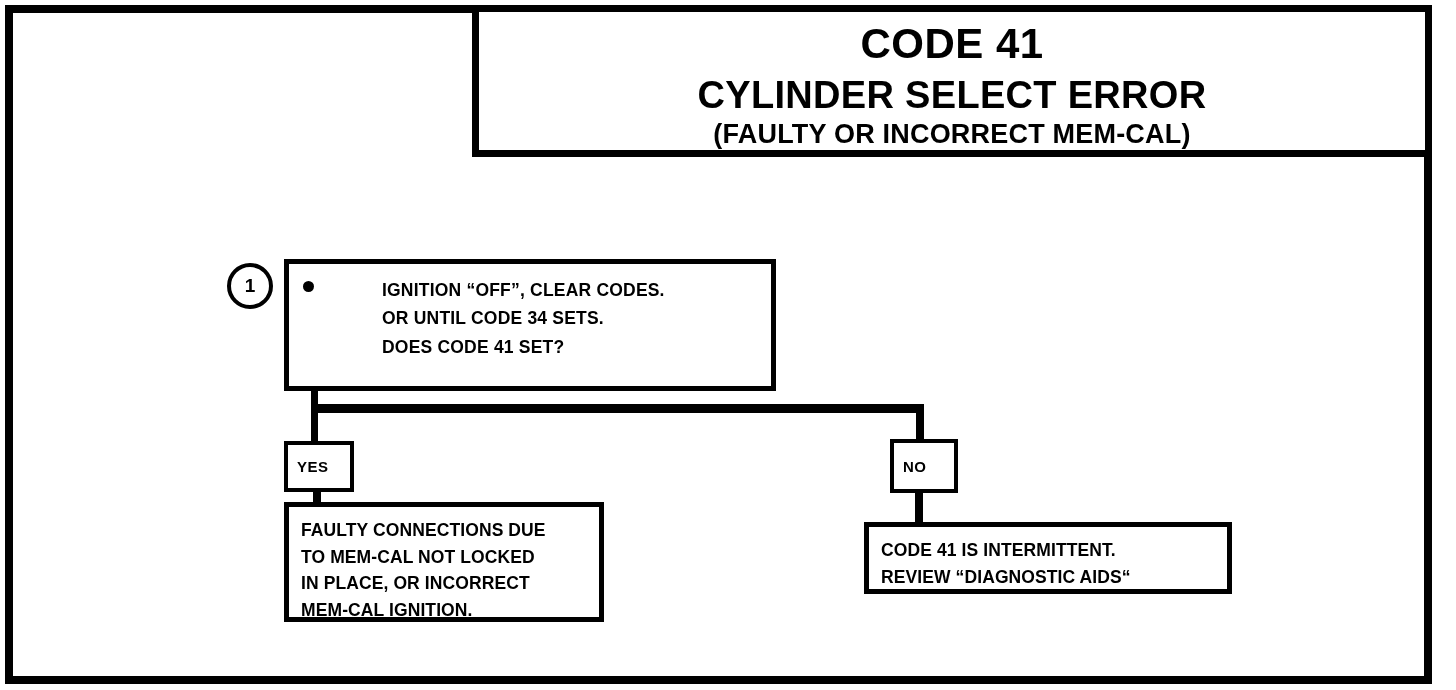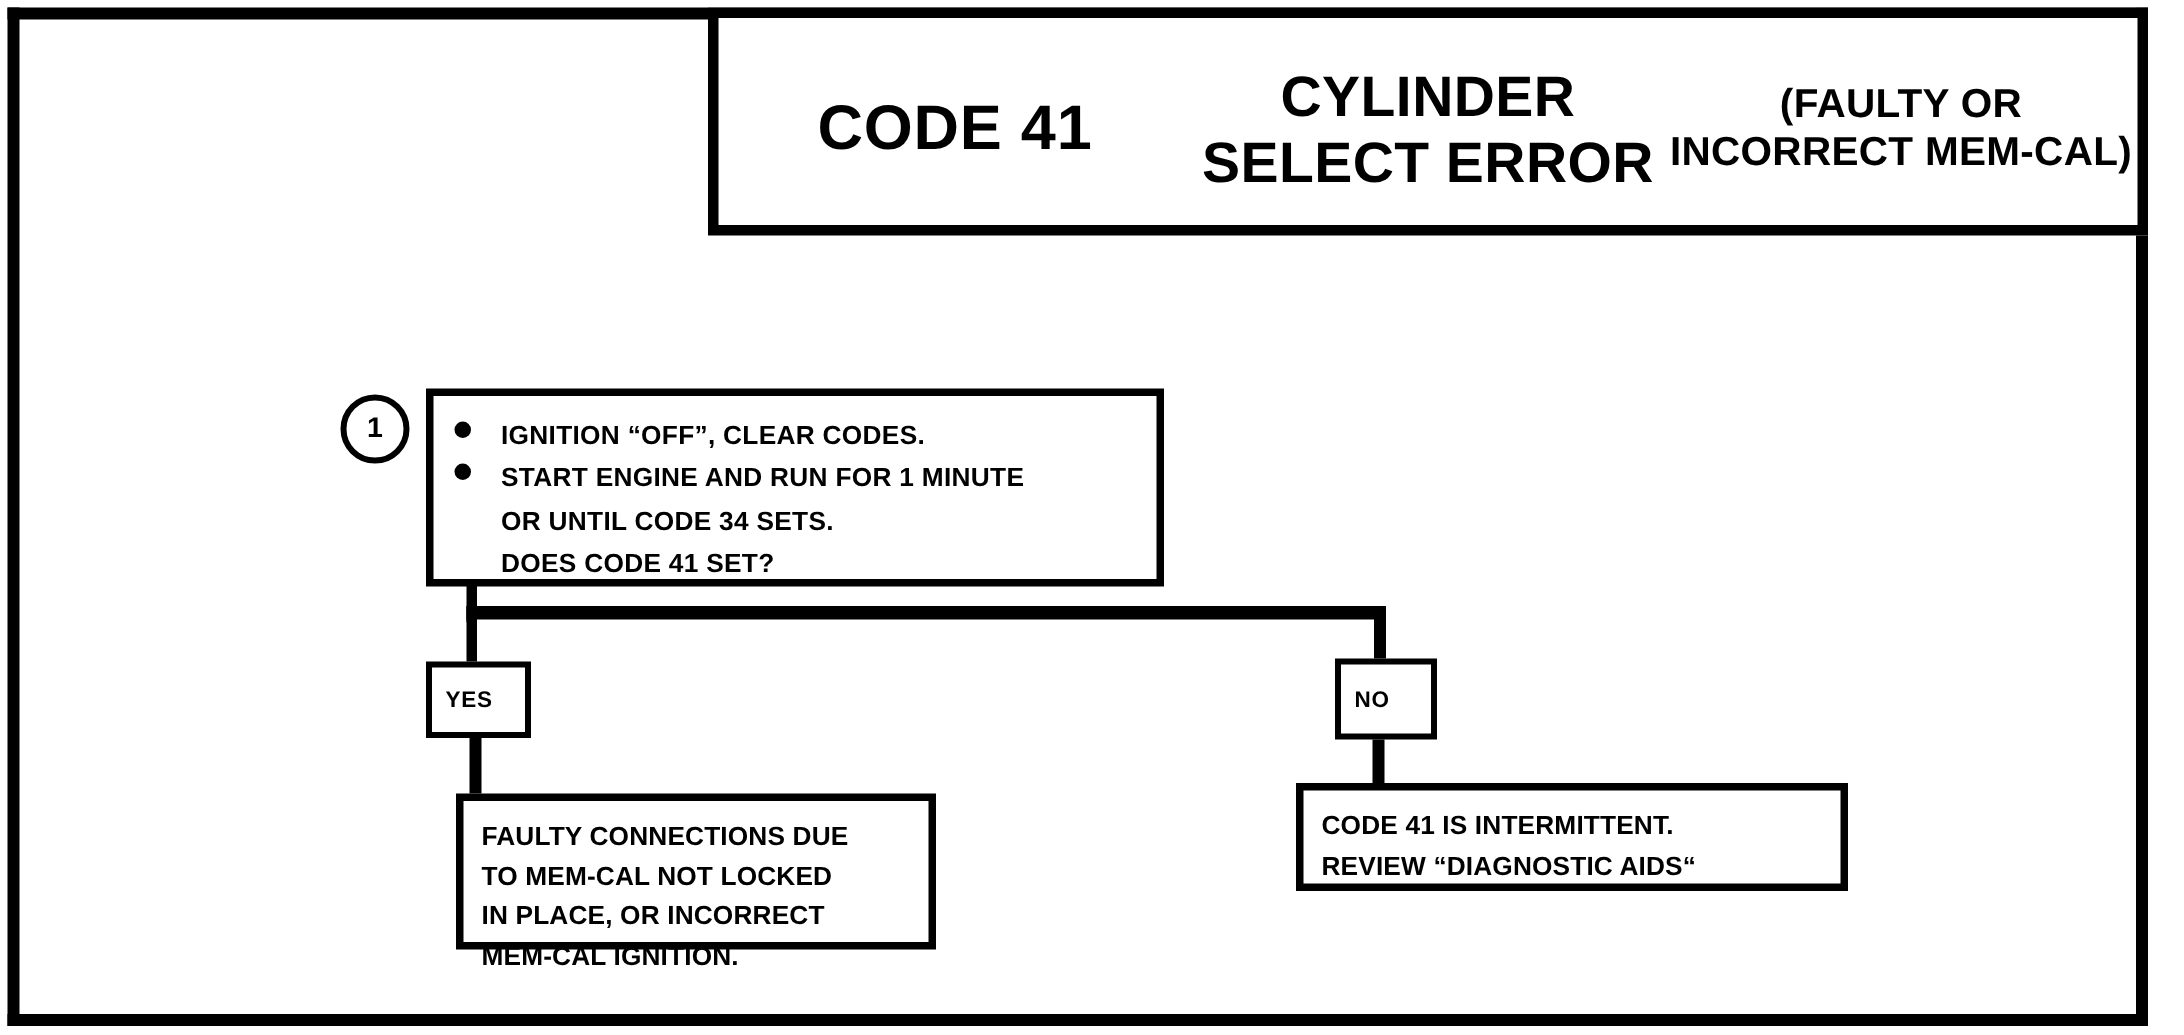--- a/index.html
+++ b/index.html
@@ -29,21 +29,21 @@
   .header-box {
     position: absolute;
     left: 472px;
     top: 5px;
     width: 960px;
     height: 152px;
     background: #ffffff;
     border: 7px solid #000000;
     box-sizing: border-box;
     display: flex;
-    flex-direction: row;
+    flex-direction: column;
     align-items: center;
     justify-content: flex-start;
     padding-top: 8px;
     box-sizing: border-box;
   }
   .title-main {
     font-size: 42px;
     font-weight: bold;
     letter-spacing: 0.5px;
     line-height: 1.15;
@@ -80,20 +80,21 @@
     left: 284px;
     top: 259px;
     width: 492px;
     height: 132px;
     padding: 12px 10px 8px 14px;
   }
   .bullet-row {
     display: flex;
     align-items: flex-start;
     line-height: 1.0;
+    gap: 48px;
   }
   .bullet-dot {
     width: 11px;
     height: 11px;
     background: #000000;
     border-radius: 50%;
     flex: 0 0 auto;
     margin-top: 5px;
     margin-right: 20px;
   }
@@ -150,21 +151,21 @@
   .no-box  { left: 890px; top: 439px; width: 68px;  height: 54px; }
 
   
   .result-box {
     position: absolute;
     background: #ffffff;
     border: 5px solid #000000;
     box-sizing: border-box;
     padding: 10px 10px 8px 12px;
   }
-  .result-yes { left: 284px; top: 529px; width: 320px; height: 104px; margin-left: 20px; }
+  .result-yes { left: 284px; top: 502px; width: 320px; height: 120px; }
   .result-no  { left: 864px; top: 522px; width: 368px; height: 72px; }
   .result-line {
     font-size: 17.5px;
     font-weight: bold;
     letter-spacing: 0.1px;
     line-height: 1.52;
     white-space: nowrap;
   }
 </style>
 </head>
@@ -184,24 +185,20 @@
   </div>
 
   <div class="step-circle">
     <span>1</span>
   </div>
 
   <div class="flow-box step-box">
     <div class="bullet-row">
       <span class="bullet-dot"></span>
       <span class="bullet-text">IGNITION “OFF”, CLEAR CODES.</span>
-    </div>
-    <div class="bullet-row">
-      <span class="bullet-dot"></span>
-      <span class="bullet-text">START  ENGINE AND RUN FOR 1 MINUTE</span>
     </div>
     <div class="bullet-row">
       <span class="bullet-dot hidden"></span>
       <span class="bullet-text">OR UNTIL CODE 34 SETS.</span>
     </div>
     <div class="bullet-row">
       <span class="bullet-dot hidden"></span>
       <span class="bullet-text">DOES CODE 41 SET?</span>
     </div>
   </div>

